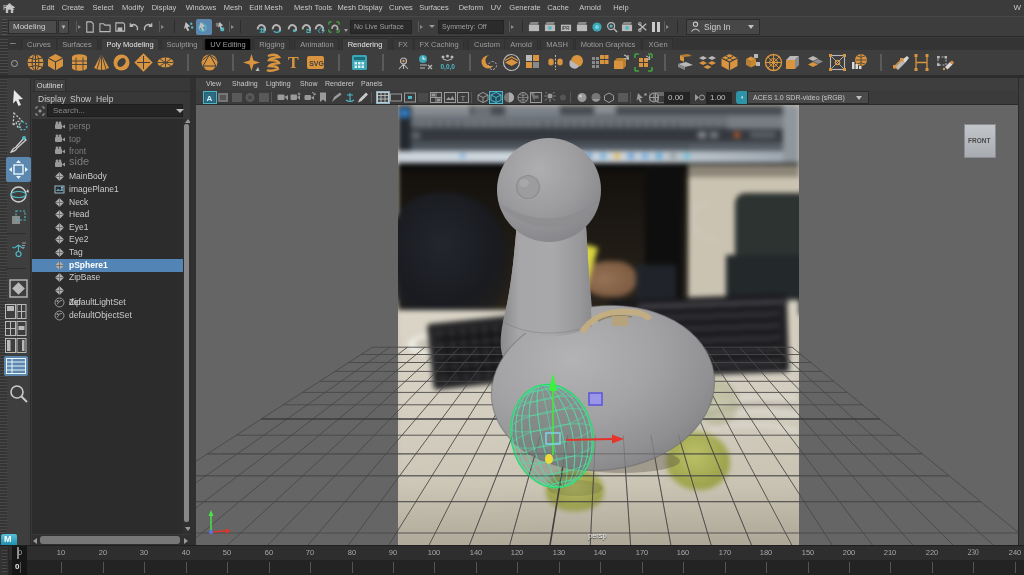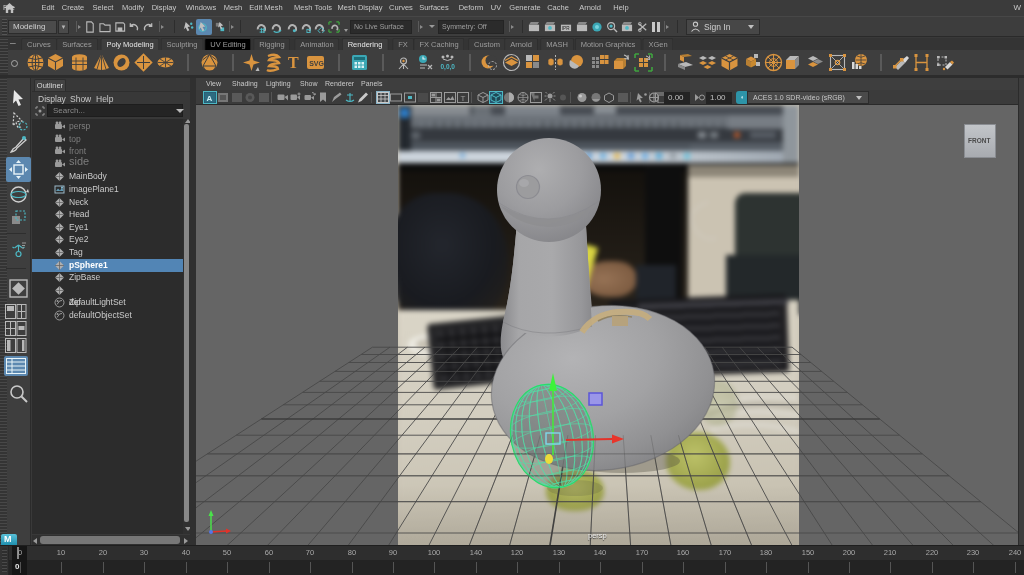--- a/index.html
+++ b/index.html
@@ -1015,16 +1015,16 @@
 <span class="lbl" style="left:766px;top:3px;font-size:7.5px;color:#aaaaaa;">180</span>
 <div class="abs" style="left:766px;top:17px;width:1px;height:11px;background:#555;"></div>
 <span class="lbl" style="left:808px;top:3px;font-size:7.5px;color:#aaaaaa;">150</span>
 <div class="abs" style="left:808px;top:17px;width:1px;height:11px;background:#555;"></div>
 <span class="lbl" style="left:849px;top:3px;font-size:7.5px;color:#aaaaaa;">200</span>
 <div class="abs" style="left:849px;top:17px;width:1px;height:11px;background:#555;"></div>
 <span class="lbl" style="left:890px;top:3px;font-size:7.5px;color:#aaaaaa;">210</span>
 <div class="abs" style="left:890px;top:17px;width:1px;height:11px;background:#555;"></div>
 <span class="lbl" style="left:932px;top:3px;font-size:7.5px;color:#aaaaaa;">220</span>
 <div class="abs" style="left:932px;top:17px;width:1px;height:11px;background:#555;"></div>
-<span class="lbl" style="left:973px;top:3px;font-size:7.5px;color:#aaaaaa;">230</span>
+<span class="lbl" style="left:973px;top:3px;font-size:7.5px;color:#aaaaaa;font-family:Liberation Serif, serif;">230</span>
 <div class="abs" style="left:973px;top:17px;width:1px;height:11px;background:#555;"></div>
 <span class="lbl" style="left:1015px;top:3px;font-size:7.5px;color:#aaaaaa;">240</span>
 <div class="abs" style="left:1015px;top:17px;width:1px;height:11px;background:#555;"></div>
 </div>
 </body></html>

